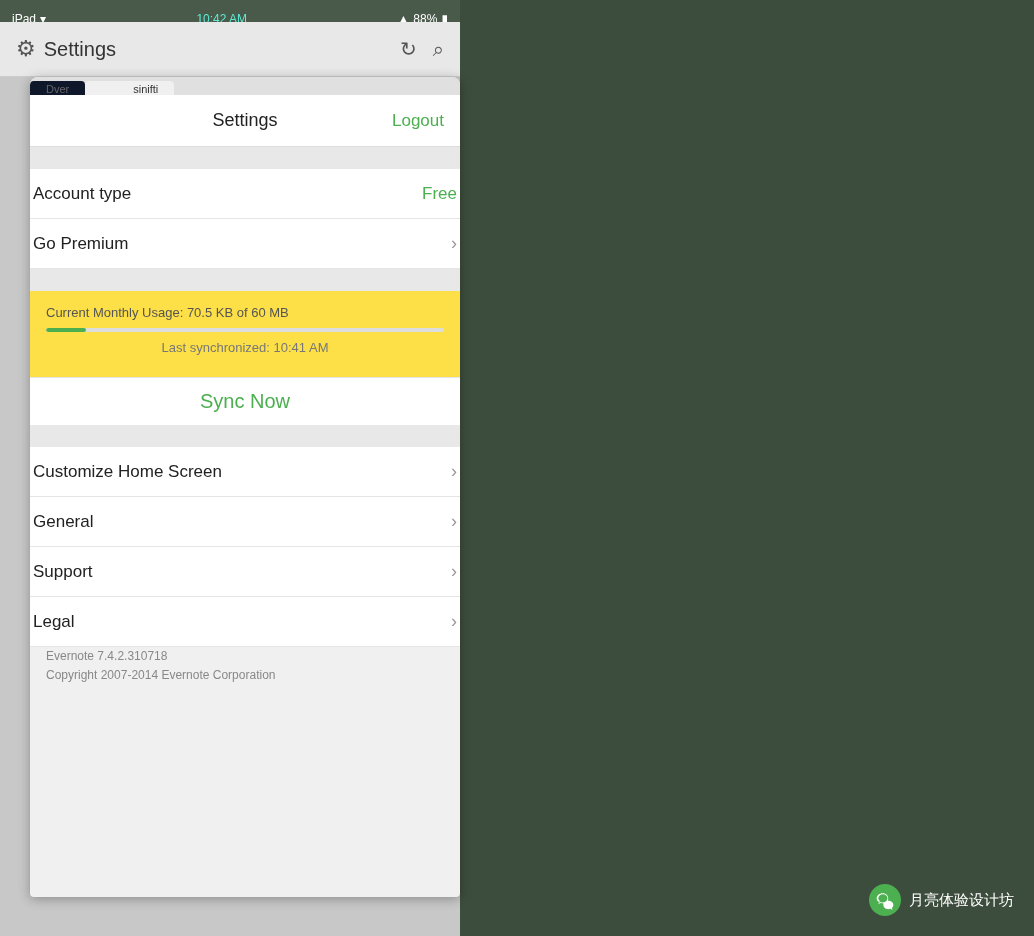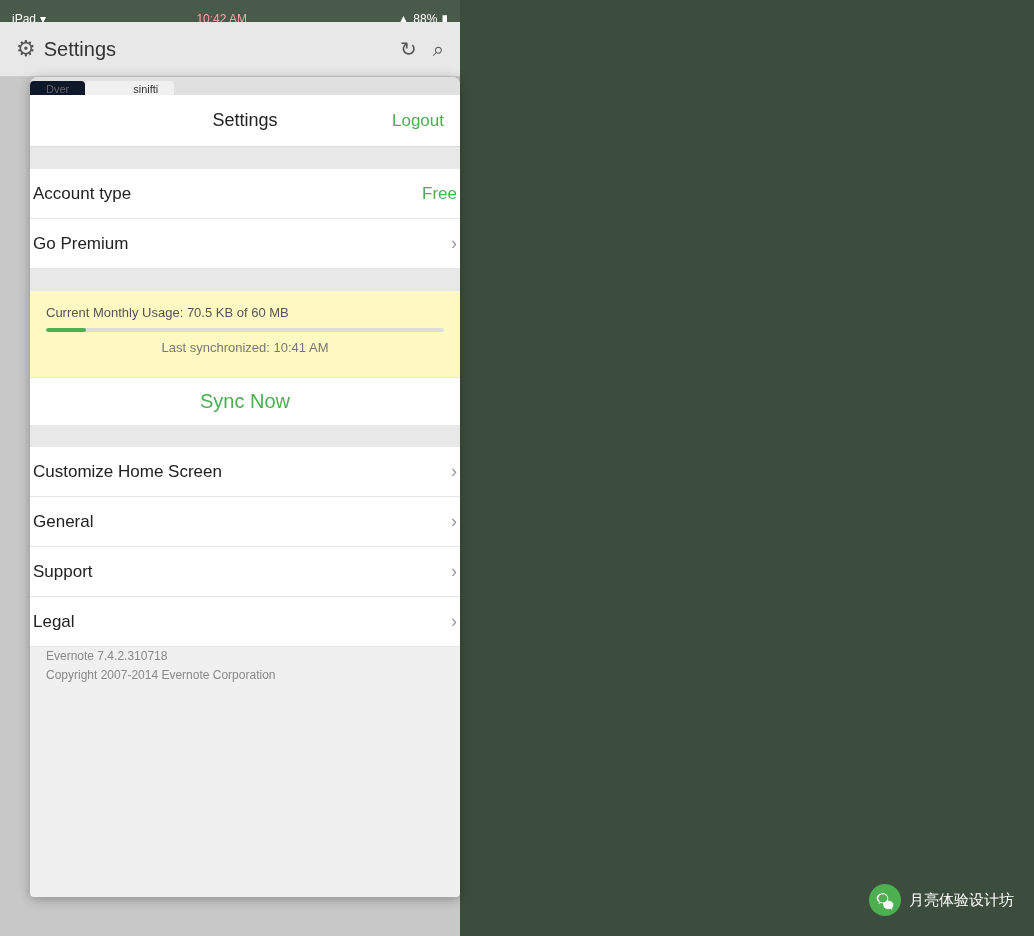--- a/index.html
+++ b/index.html
@@ -40,21 +40,21 @@
     .status-bar-left {
       display: flex;
       align-items: center;
       gap: 4px;
       font-size: 12px;
       color: white;
     }
 
     .status-bar-center {
       font-size: 12px;
-      color: #fca5a5;
+      color: #5eead4;
       font-weight: 500;
     }
 
     .status-bar-right {
       display: flex;
       align-items: center;
       gap: 4px;
       font-size: 12px;
       color: white;
     }
@@ -181,21 +181,21 @@
       color: #4caf50;
     }
 
     .chevron {
       color: #999;
       font-size: 18px;
     }
 
     
     .usage-section {
-      background: #fef9c3;
+      background: #fde047;
       padding: 14px 16px 16px;
       border-bottom: 1px solid #e5e5e5;
     }
 
     .usage-text {
       font-size: 13px;
       color: #555;
       margin-bottom: 8px;
     }
 

